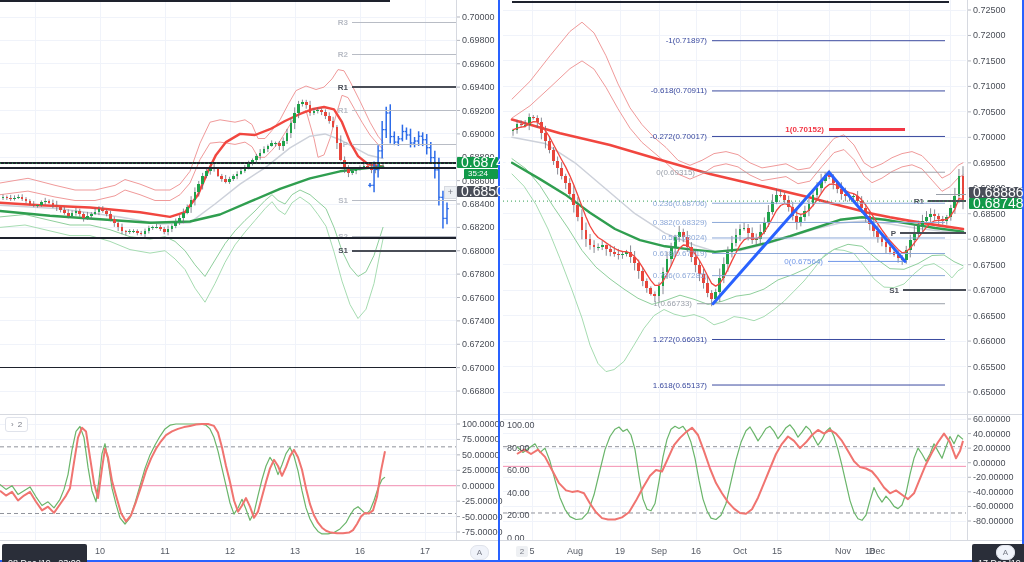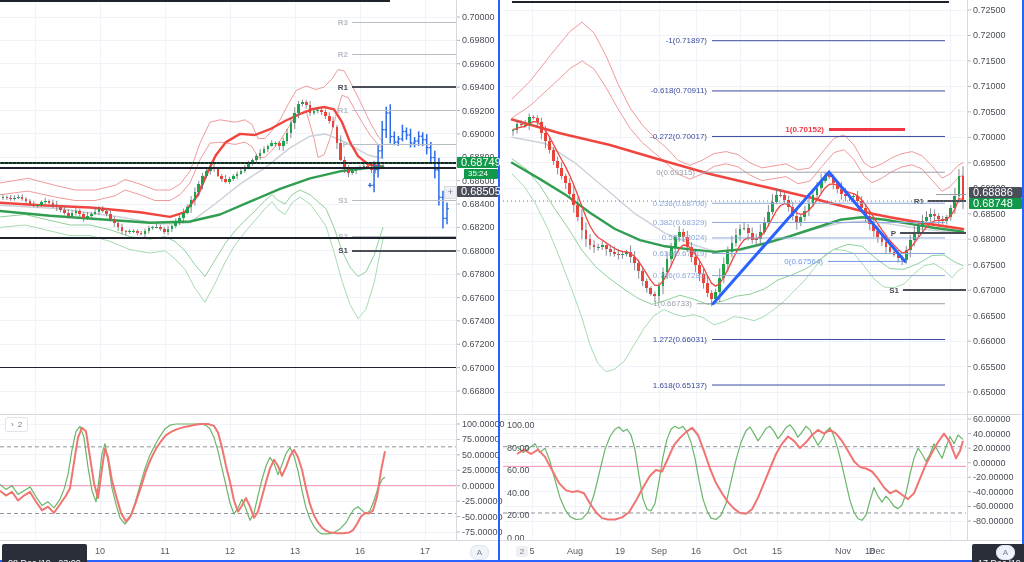--- a/index.html
+++ b/index.html
@@ -1,20 +1,20 @@
 <!DOCTYPE html>
 <html><head>
 <meta charset="utf-8">
 <style>
   html,body{margin:0;padding:0;background:#fff;}
   .stage{position:relative;width:1024px;height:562px;background:#ffffff;overflow:hidden;
          font-family:"Liberation Sans",sans-serif;}
   svg{position:absolute;left:0;top:0;z-index:1;}
   svg text{font-family:"Liberation Sans",sans-serif;}
-  .badge{position:absolute;height:11px;line-height:11px;font-size:11px;color:#fff;
+  .badge{position:absolute;height:11px;line-height:11px;font-size:14px;color:#fff;
          padding-left:4px;z-index:3;border-radius:1px;}
   .tbadge{position:absolute;height:14px;line-height:14px;font-size:9px;color:#fff;
           padding:12px 6px;z-index:3;border-radius:2px;white-space:pre;}
   .abtn{position:absolute;width:17px;height:13px;line-height:13px;text-align:center;font-size:8px;
         color:#787b86;background:#f0f3fa;border:1px solid #e0e3eb;border-radius:7px;z-index:3;cursor:pointer;}
   #lb-osc-btn{position:absolute;left:5px;top:417px;height:13px;line-height:13px;z-index:3;
         background:#fff;border:1px solid #e0e3eb;border-radius:3px;color:#787b86;font-size:8px;
         padding:0 5px;display:flex;gap:4px;align-items:center;cursor:pointer;}
   #lb-price{left:457px;top:157px;width:37px;}
   #lb-count{left:464px;top:169px;width:30px;height:10px;line-height:10px;font-size:8px;}

